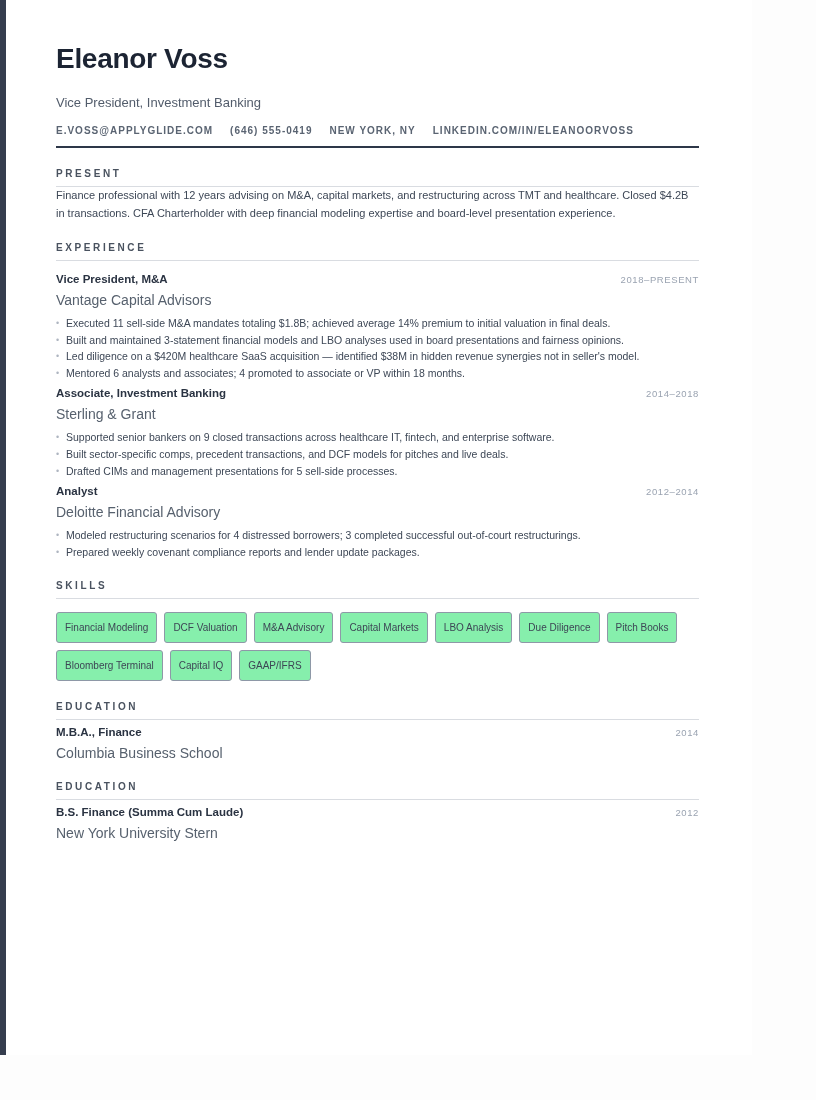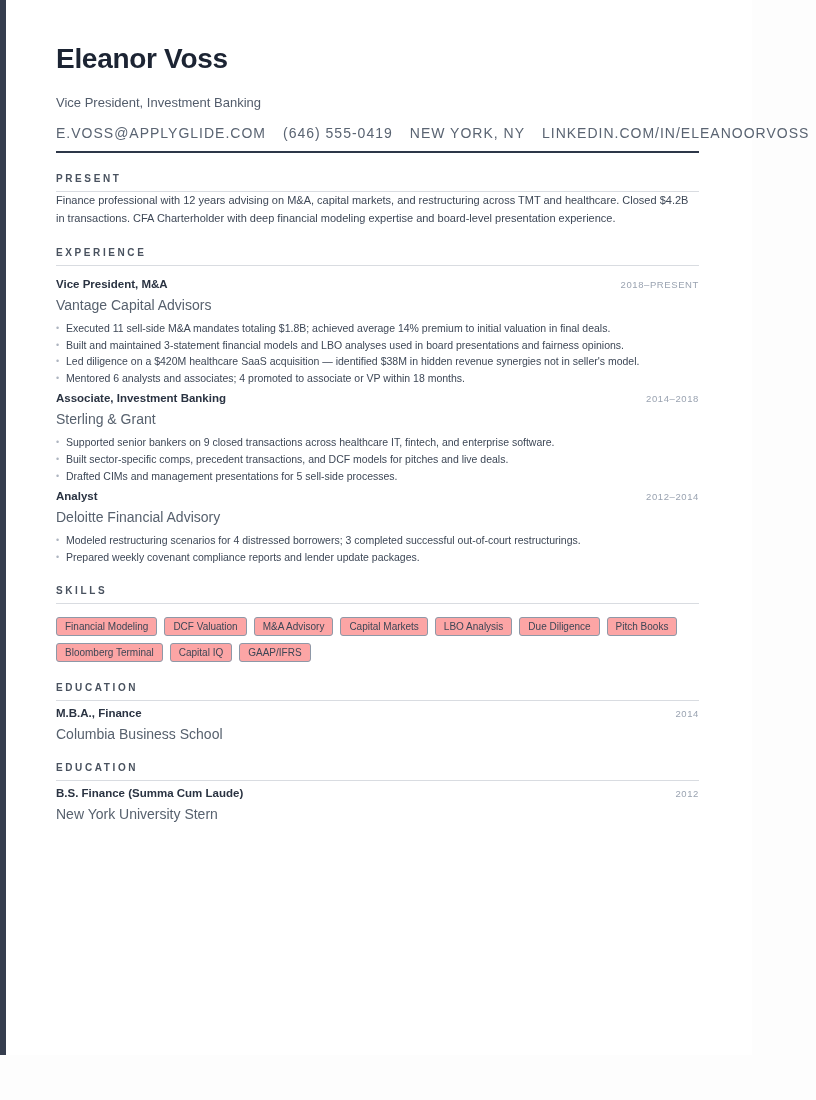--- a/index.html
+++ b/index.html
@@ -35,22 +35,22 @@
   }
   .subtitle {
     margin-top: 20px;
     font-size: 13px;
     color: #525c6b;
   }
   .contact-row {
     margin-top: 15px;
     display: flex;
     gap: 17px;
-    font-size: 14px;
-    font-weight: normal;
+    font-size: 10px;
+    font-weight: bold;
     letter-spacing: 1px;
     color: #5a6472;
     white-space: nowrap;
   }
   .dark-rule {
     margin-top: 10px;
     border: none;
     border-top: 2px solid #2d3748;
   }
 
@@ -114,24 +114,24 @@
   
   .chips {
     margin-top: 13px;
     display: flex;
     flex-wrap: wrap;
     gap: 7px;
   }
   .chip {
     border: 1px solid #8e98a7;
     border-radius: 3px;
-    padding: 3px 8px;
+    padding: 9px 8px;
     font-size: 10px;
     color: #3d4655;
-    background: #fca5a5;
+    background: #86efac;
   }
 </style>
 </head>
 <body>
 
 <div class="page">
   <div class="accent-bar"></div>
   <div class="content">
 
     <div class="name">Eleanor Voss</div>

